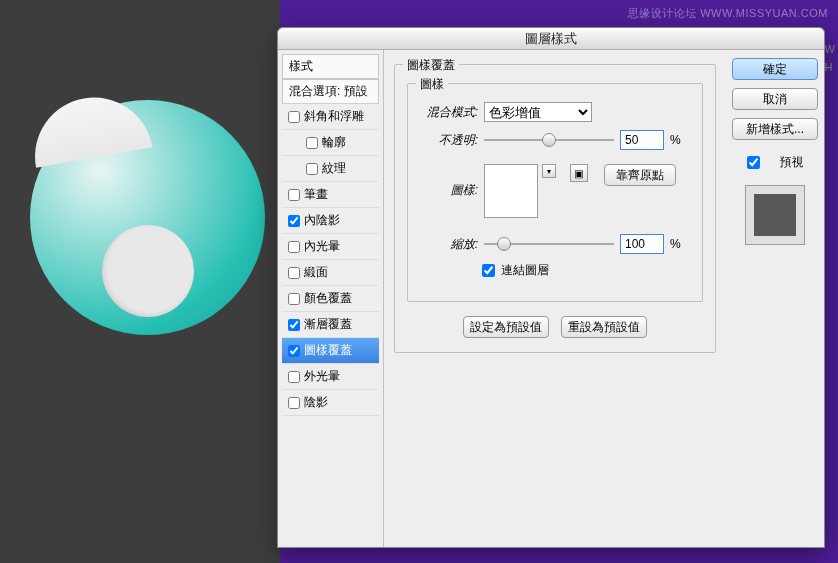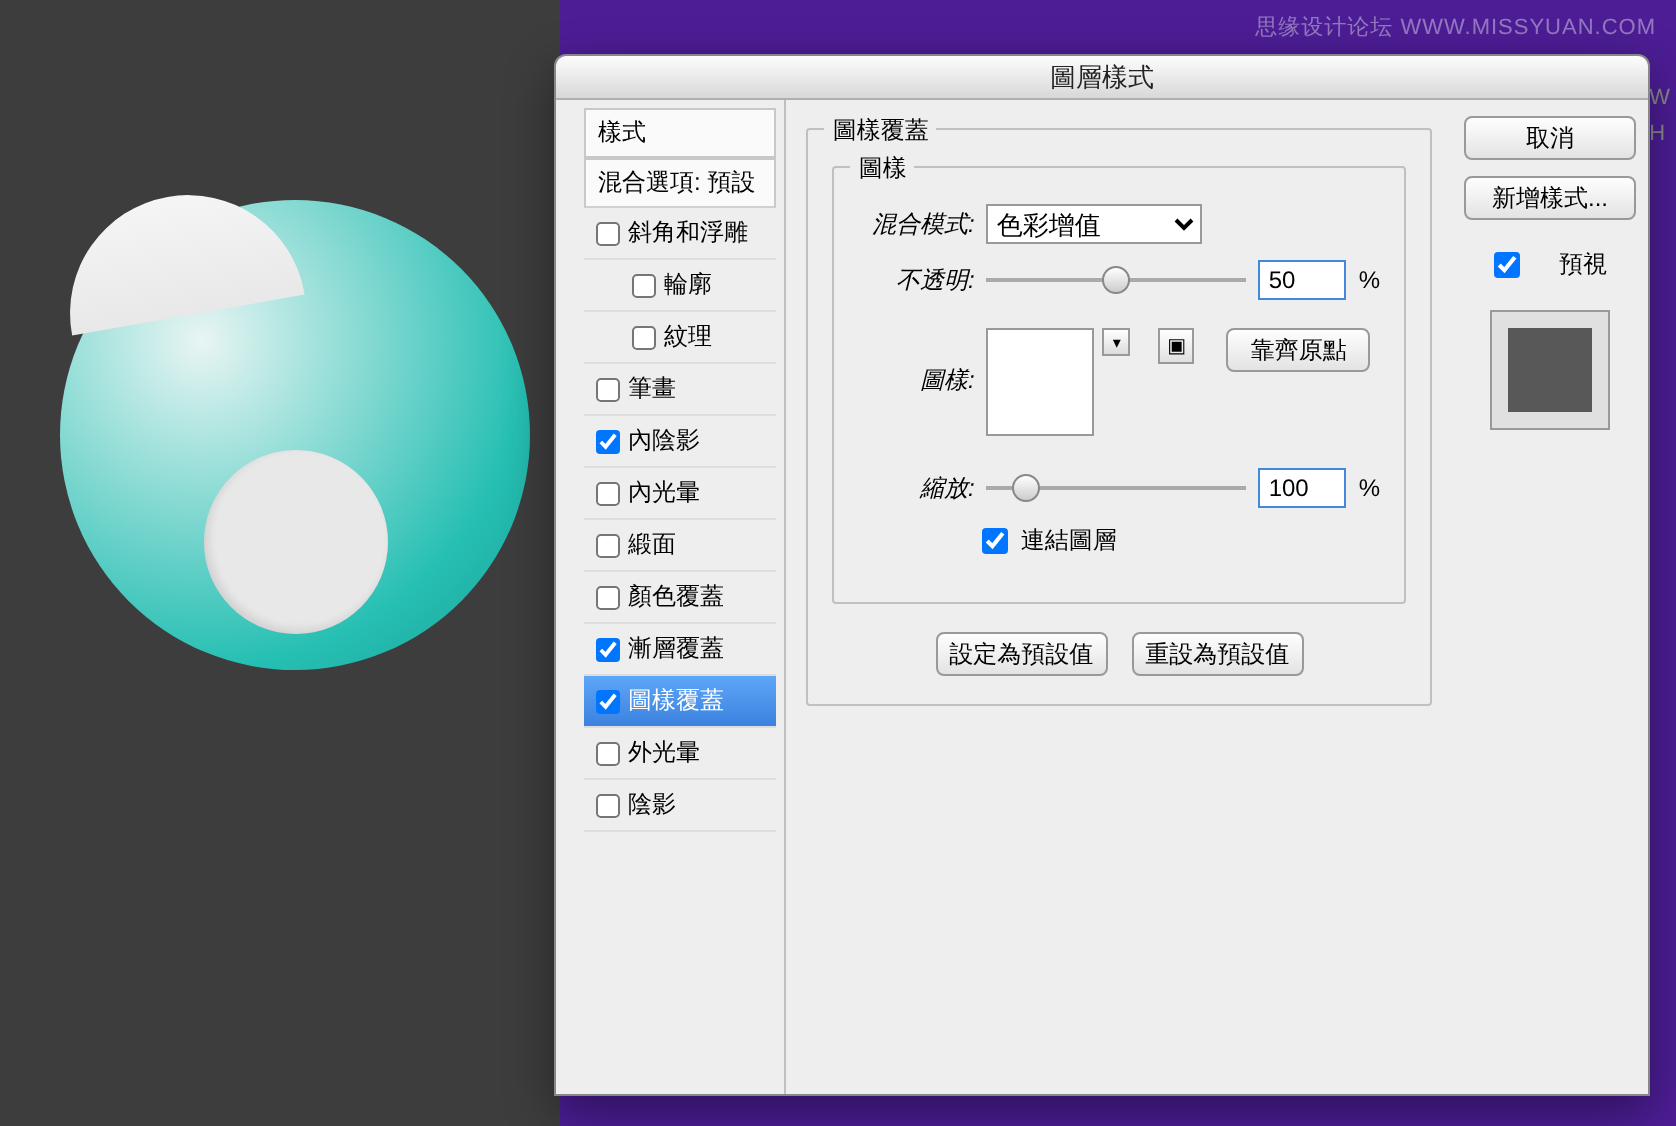--- a/index.html
+++ b/index.html
@@ -76,21 +76,20 @@
       border-bottom: 1px solid #b0b0b0;
       border-radius: 6px 6px 0 0;
       text-align: center;
       line-height: 22px;
       font-size: 13px;
       color: #222;
     }
     .dialog-body {
       display: flex;
       height: calc(100% - 22px);
-      margin-left: 10px;
     }
     .styles-list {
       width: 106px;
       border-right: 1px solid #c0c0c0;
       padding: 4px 0 0 4px;
       background: #eeeeee;
     }
     .styles-list .hdr {
       background: #fafafa;
       border: 1px solid #c8c8c8;
@@ -372,20 +371,21 @@
           </div>
 
           <div class="bottom-btns">
             <span class="btn">設定為預設值</span>
             <span class="btn">重設為預設值</span>
           </div>
         </div>
       </div>
 
       <div class="right-col">
+        <span class="btn primary">確定</span>
         <span class="btn">取消</span>
         <span class="btn">新增樣式...</span>
         <div class="preview-check">
           <input type="checkbox" checked="" style="">
           <span>預視</span>
         </div>
         <div class="preview-swatch"></div>
       </div>
     </div>
   </div>

